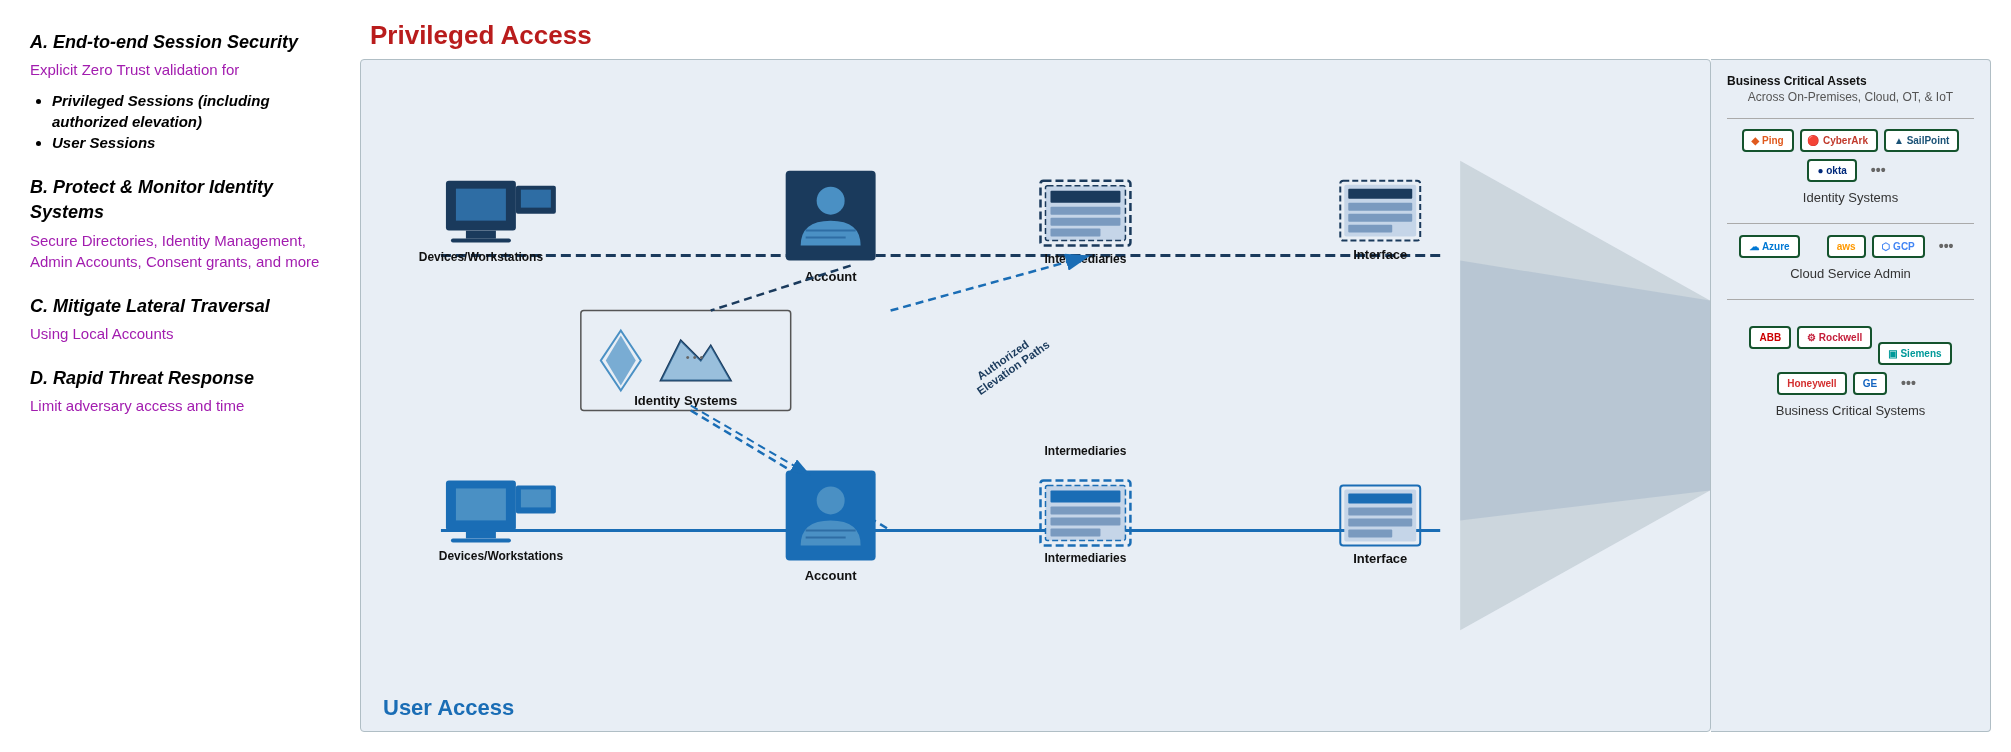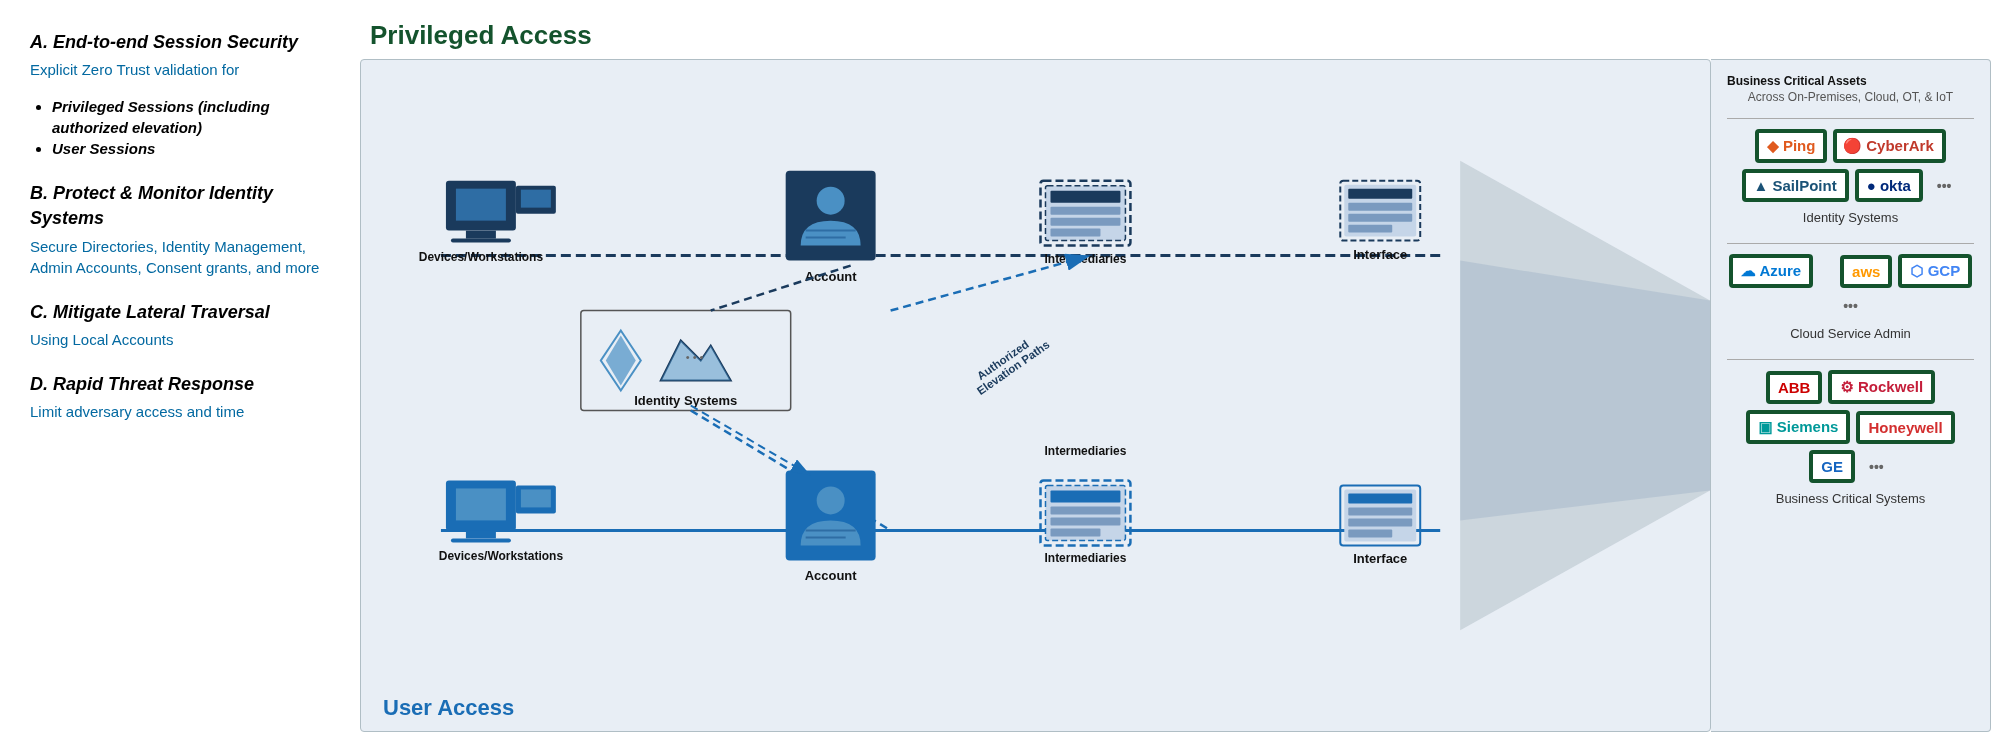--- a/index.html
+++ b/index.html
@@ -23,36 +23,36 @@
       line-height: 1.4;
     }
     .left-panel .section { margin-bottom: 22px; }
     .left-panel .section-title {
       font-weight: 700;
       font-size: 18px;
       margin-bottom: 4px;
       font-style: italic;
     }
     .left-panel .section-title span.letter { font-weight: 700; }
-    .left-panel ul { list-style: disc; padding-left: 22px; margin: 16px 0; }
+    .left-panel ul { list-style: disc; padding-left: 22px; margin: 10px 0; }
     .left-panel ul li { font-style: italic; font-weight: 700; font-size: 15px; }
-    .left-panel p { font-size: 15px; color: #0369a1; }
+    .left-panel p { font-size: 15px; color: #a21caf; }
 
     
     .main-area {
       flex: 1;
       position: relative;
       display: flex;
       flex-direction: column;
     }
 
     .diagram-title {
       font-size: 26px;
       font-weight: 700;
-      color: #14532d;
+      color: #b91c1c;
       margin-bottom: 8px;
       padding-left: 10px;
     }
 
     .diagram-container {
       flex: 1;
       position: relative;
       display: flex;
       flex-direction: row;
       gap: 0;
@@ -102,40 +102,40 @@
     .logo-grid {
       display: flex;
       flex-wrap: wrap;
       gap: 6px;
       align-items: center;
       justify-content: center;
       margin-top: 6px;
     }
     .logo-badge {
       background: #fff;
-      border: 4px solid #14532d;
+      border: 2px solid #14532d;
       border-radius: 4px;
       padding: 4px 8px;
-      font-size: 15px;
+      font-size: 10px;
       font-weight: 700;
       color: #2c5282;
       white-space: nowrap;
     }
     .logo-badge.ping { color: #e05a1e; }
     .logo-badge.cyberark { color: #c0392b; padding-left: 6px; }
     .logo-badge.sailpoint { color: #1a5276; }
     .logo-badge.okta { color: #00297a; }
     .logo-badge.aws { color: #ff9900; background: #fff; margin-left: 21px; }
     .logo-badge.azure { color: #0078d4; }
     .logo-badge.gcp { color: #4285f4; }
     .logo-badge.abb { color: #cc0000; }
     .logo-badge.honeywell { color: #d32f2f; }
     .logo-badge.rockwell { color: #c41e3a; }
     .logo-badge.ge { color: #1565c0; }
-    .logo-badge.siemens { color: #009999; }
+    .logo-badge.siemens { color: #009999; margin-top: 32px; }
     .logo-badge.dots { color: #666; background: none; border: none; font-size: 14px; }
 
     .divider-line {
       width: 100%;
       height: 1px;
       background: #aaa;
       margin: 10px 0;
     }
   </style>
 </head>

